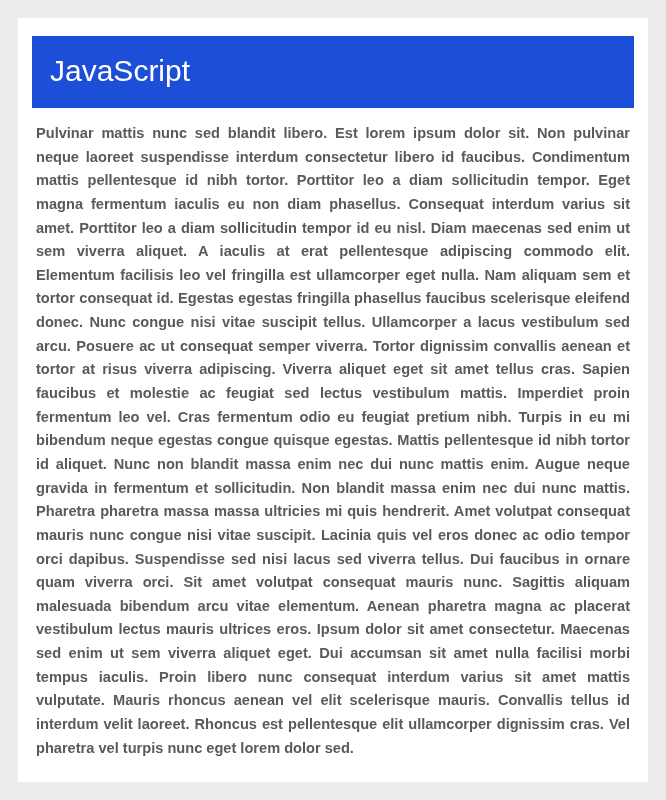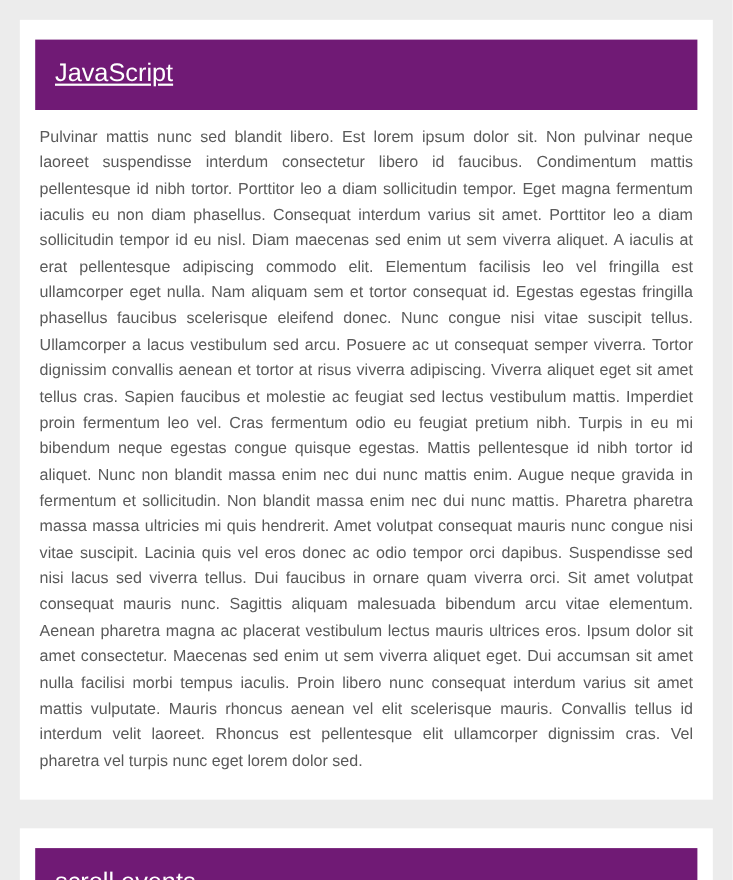--- a/index.html
+++ b/index.html
@@ -22,39 +22,39 @@
     background: #ffffff;
     box-sizing: border-box;
     padding: 18px 14px 22px 14px;
     margin-bottom: 26px;
   }
   .card.last {
     padding-bottom: 0;
     margin-bottom: 0;
   }
   .section-header {
-    background: #701a75;
+    background: #1d4ed8;
     color: #ffffff;
-    font-size: 23px;
+    font-size: 30px;
     font-weight: normal;
     line-height: 1.2;
     padding: 17px 18px 19px 18px;
     margin: 0 0 8px 0;
     box-sizing: border-box;
-    text-decoration: underline;
   }
   .body-text {
     color: #5a5a5a;
     font-size: 14.6px;
     line-height: 1.62;
     text-align: justify;
     margin: 0;
     padding: 6px 4px 0 4px;
     -webkit-hyphens: none;
     hyphens: none;
+    font-weight: bold;
   }
 </style>
 </head>
 <body>
 
 <div class="page">
 
   <div class="card">
     <h1 class="section-header">JavaScript</h1>
     <p class="body-text">Pulvinar mattis nunc sed blandit libero. Est lorem ipsum dolor sit. Non pulvinar neque laoreet suspendisse interdum consectetur libero id faucibus. Condimentum mattis pellentesque id nibh tortor. Porttitor leo a diam sollicitudin tempor. Eget magna fermentum iaculis eu non diam phasellus. Consequat interdum varius sit amet. Porttitor leo a diam sollicitudin tempor id eu nisl. Diam maecenas sed enim ut sem viverra aliquet. A iaculis at erat pellentesque adipiscing commodo elit. Elementum facilisis leo vel fringilla est ullamcorper eget nulla. Nam aliquam sem et tortor consequat id. Egestas egestas fringilla phasellus faucibus scelerisque eleifend donec. Nunc congue nisi vitae suscipit tellus. Ullamcorper a lacus vestibulum sed arcu. Posuere ac ut consequat semper viverra. Tortor dignissim convallis aenean et tortor at risus viverra adipiscing. Viverra aliquet eget sit amet tellus cras. Sapien faucibus et molestie ac feugiat sed lectus vestibulum mattis. Imperdiet proin fermentum leo vel. Cras fermentum odio eu feugiat pretium nibh. Turpis in eu mi bibendum neque egestas congue quisque egestas. Mattis pellentesque id nibh tortor id aliquet. Nunc non blandit massa enim nec dui nunc mattis enim. Augue neque gravida in fermentum et sollicitudin. Non blandit massa enim nec dui nunc mattis. Pharetra pharetra massa massa ultricies mi quis hendrerit. Amet volutpat consequat mauris nunc congue nisi vitae suscipit. Lacinia quis vel eros donec ac odio tempor orci dapibus. Suspendisse sed nisi lacus sed viverra tellus. Dui faucibus in ornare quam viverra orci. Sit amet volutpat consequat mauris nunc. Sagittis aliquam malesuada bibendum arcu vitae elementum. Aenean pharetra magna ac placerat vestibulum lectus mauris ultrices eros. Ipsum dolor sit amet consectetur. Maecenas sed enim ut sem viverra aliquet eget. Dui accumsan sit amet nulla facilisi morbi tempus iaculis. Proin libero nunc consequat interdum varius sit amet mattis vulputate. Mauris rhoncus aenean vel elit scelerisque mauris. Convallis tellus id interdum velit laoreet. Rhoncus est pellentesque elit ullamcorper dignissim cras. Vel pharetra vel turpis nunc eget lorem dolor sed.</p>

